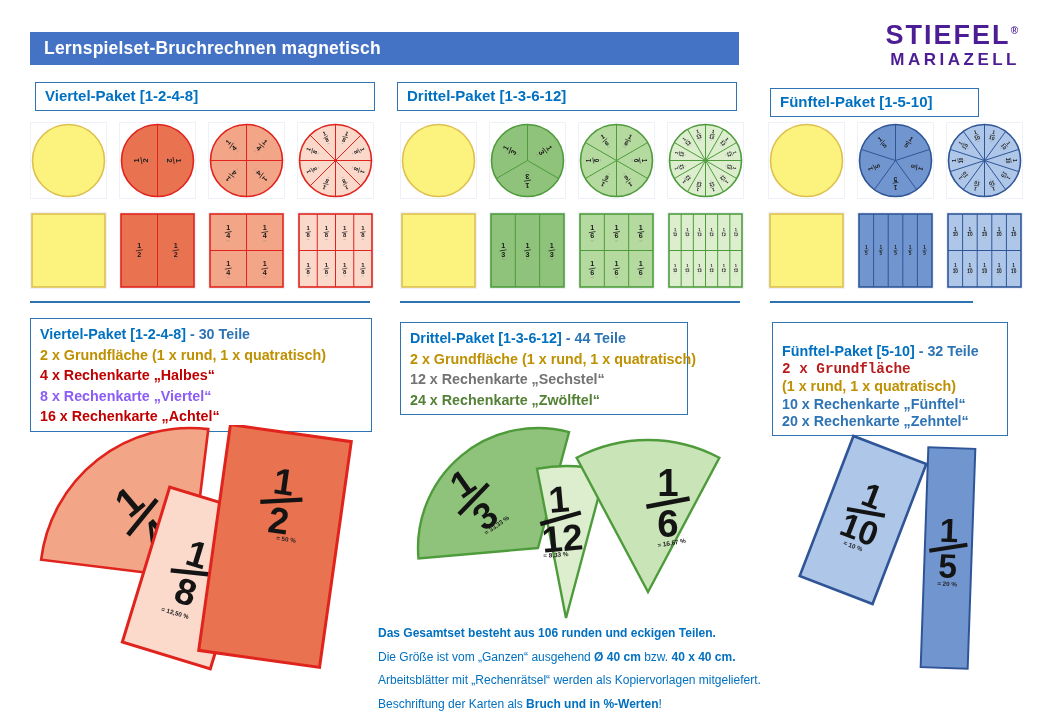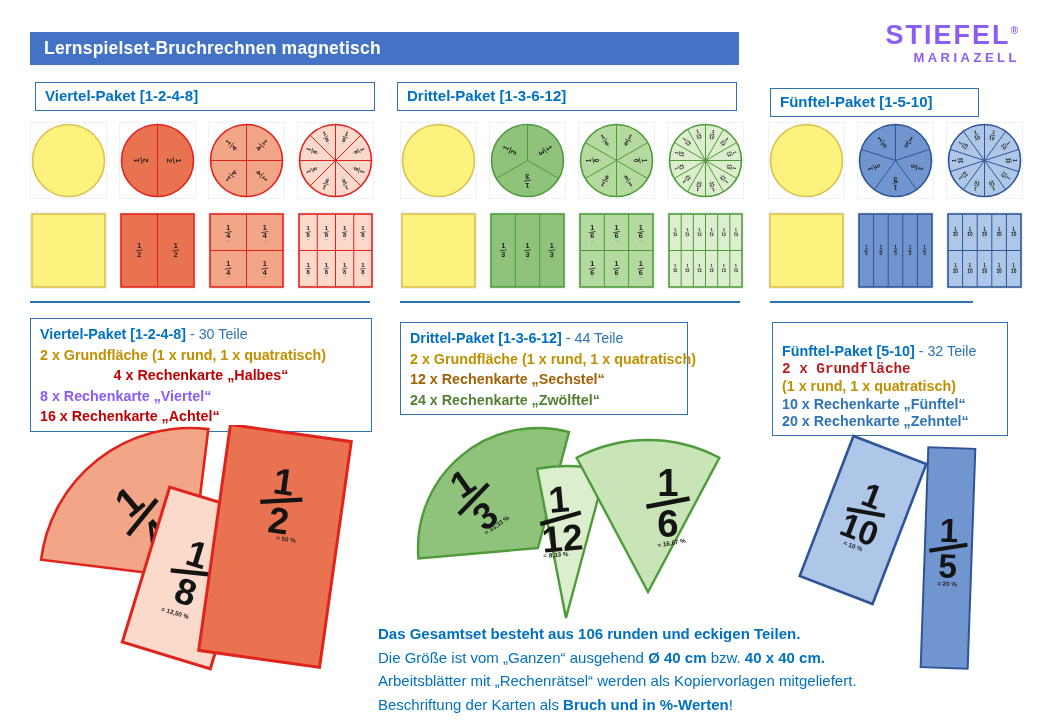--- a/index.html
+++ b/index.html
@@ -7,42 +7,42 @@
     width:1040px;height:720px;background:#ffffff;position:relative;overflow:hidden;
     font-family:"Liberation Sans",sans-serif;
   }
   .page{position:absolute;inset:0;}
   .titlebar{
     position:absolute;left:30px;top:32px;width:709px;height:33px;
     background:#4472C4;color:#fff;font-weight:bold;font-size:17.5px;
     line-height:33px;padding-left:14px;box-sizing:border-box;
     letter-spacing:.2px;
   }
-  .logo{position:absolute;right:20px;top:22px;text-align:right;color:#8b5cf6;line-height:1;}
+  .logo{position:absolute;right:20px;top:22px;text-align:right;color:#4c1d95;line-height:1;}
   .logo-main{font-size:27px;font-weight:bold;letter-spacing:2px;}
   .logo-main sup{font-size:10px;vertical-align:super;}
-  .logo-sub{font-size:13px;font-weight:bold;letter-spacing:3.5px;margin-top:2px;text-transform:uppercase;}
+  .logo-sub{font-size:17px;font-weight:bold;letter-spacing:3.5px;margin-top:2px;text-transform:uppercase;}
   .pkg-header{
     position:absolute;box-sizing:border-box;height:29px;background:#fff;
     border:1.6px solid #2E74B5;color:#0070C0;font-weight:bold;font-size:15px;
     line-height:26px;padding-left:9px;white-space:nowrap;
   }
   .shape-row{position:absolute;display:flex;gap:12px;}
   .shape-cell{width:75px;height:75px;border:1px solid #eef1f7;box-sizing:content-box;}
   .divider{position:absolute;height:2px;background:#2E74B5;}
   .info-box{
     position:absolute;box-sizing:border-box;background:#fff;
     border:1.6px solid #2E74B5;font-size:14.3px;font-weight:bold;
     padding:5px 9px 4px 9px;line-height:20.6px;white-space:nowrap;
   }
   .info-box.compact{line-height:17.6px;padding-top:20px;}
   .info-title{color:#0070C0;}
-  .info-suffix{color:#2E74B5;font-weight:normal;margin-top:24px;}
+  .info-suffix{color:#2E74B5;font-weight:bold;margin-top:24px;}
   .pieces{position:absolute;left:0;top:425px;}
-  .footer{position:absolute;left:378px;top:622px;width:620px;color:#0070C0;font-size:15px;line-height:23.5px;}
+  .footer{position:absolute;left:378px;top:622px;width:620px;color:#0070C0;font-size:12px;line-height:23.5px;}
   .footer .b{font-weight:bold;}
 </style>
 </head>
 <body>
 
 <div class="page">
 
   <div class="titlebar">
     <span>Lernspielset-Bruchrechnen magnetisch</span>
   </div>
@@ -268,21 +268,21 @@
     <line x1="-7" y1="3" x2="7" y2="0.5" stroke="#1a1a1a" stroke-width="1.6"></line>
     <text x="0" y="15" font-size="15" font-weight="bold" text-anchor="middle">8</text>
     <line x1="-3" y1="20" x2="3" y2="20" stroke="#888" stroke-width="1"></line>
   </g>
           </svg></div>
       </div>
       <div class="divider" style="left: 30px; top: 301px; width: 340px;"></div>
       <div class="info-box" style="left: 30px; top: 318px; width: 342px;">
         <div><span class="info-title">Viertel-Paket [1-2-4-8]</span><span class="info-suffix"> - 30 Teile</span></div>
         <div style="color: rgb(191, 144, 0);">2 x Grundfläche (1 x rund, 1 x quatratisch)</div>
-        <div style="color: rgb(192, 0, 0); text-align: center;">4 x Rechenkarte „Halbes“</div>
+        <div style="color: rgb(192, 0, 0);">4 x Rechenkarte „Halbes“</div>
         <div style="color: #8b5cf6;">8 x Rechenkarte „Viertel“</div>
         <div style="color: rgb(192, 0, 0);">16 x Rechenkarte „Achtel“</div>
       </div>
       <div class="pkg-header" style="left: 397px; top: 82px; width: 340px;">Drittel-Paket [1-3-6-12]</div>
       <div class="shape-row" style="left: 400px; top: 122px;">
         <div class="shape-cell"><svg width="75" height="75" viewBox="0 0 75 75">
             <circle cx="37.5" cy="37.5" r="36" fill="#FCF37E" stroke="#DDC04F" stroke-width="1.6"></circle>
           </svg></div>
         <div class="shape-cell"><svg width="75" height="75" viewBox="0 0 75 75">
             <circle cx="37.5" cy="37.5" r="36" fill="#8FC37B" stroke="#4E9B3B" stroke-width="1.6"></circle>
@@ -589,21 +589,21 @@
     <line x1="-7" y1="3" x2="7" y2="0.5" stroke="#1a1a1a" stroke-width="1.6"></line>
     <text x="0" y="15" font-size="15" font-weight="bold" text-anchor="middle">12</text>
     <line x1="-3" y1="20" x2="3" y2="20" stroke="#888" stroke-width="1"></line>
   </g>
           </svg></div>
       </div>
       <div class="divider" style="left: 400px; top: 301px; width: 340px;"></div>
       <div class="info-box" style="left: 400px; top: 322px; width: 288px;">
         <div><span class="info-title">Drittel-Paket [1-3-6-12]</span><span class="info-suffix"> - 44 Teile</span></div>
         <div style="color: rgb(191, 144, 0);">2 x Grundfläche (1 x rund, 1 x quatratisch)</div>
-        <div style="color: #a16207;">12 x Rechenkarte „Sechstel“</div>
+        <div style="color: #737373;">12 x Rechenkarte „Sechstel“</div>
         <div style="color: rgb(83, 129, 53);">24 x Rechenkarte „Zwölftel“</div>
       </div>
       <div class="pkg-header" style="left: 770px; top: 88px; width: 209px;">Fünftel-Paket [1-5-10]</div>
       <div class="shape-row" style="left: 768px; top: 122px;">
         <div class="shape-cell"><svg width="75" height="75" viewBox="0 0 75 75">
             <circle cx="37.5" cy="37.5" r="36" fill="#FCF37E" stroke="#DDC04F" stroke-width="1.6"></circle>
           </svg></div>
         <div class="shape-cell"><svg width="75" height="75" viewBox="0 0 75 75">
             <circle cx="37.5" cy="37.5" r="36" fill="#7195CF" stroke="#2F5597" stroke-width="1.6"></circle>
             <line x1="37.5" y1="37.5" x2="37.5" y2="1.5" stroke="#2F5597" stroke-width="1"></line>

